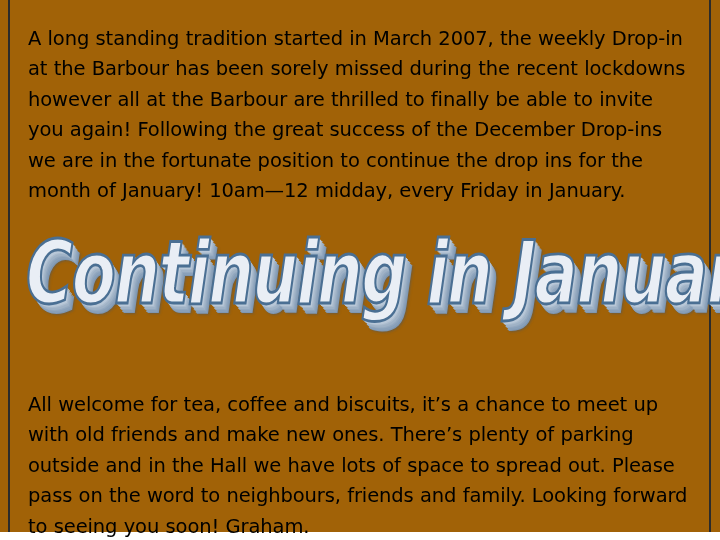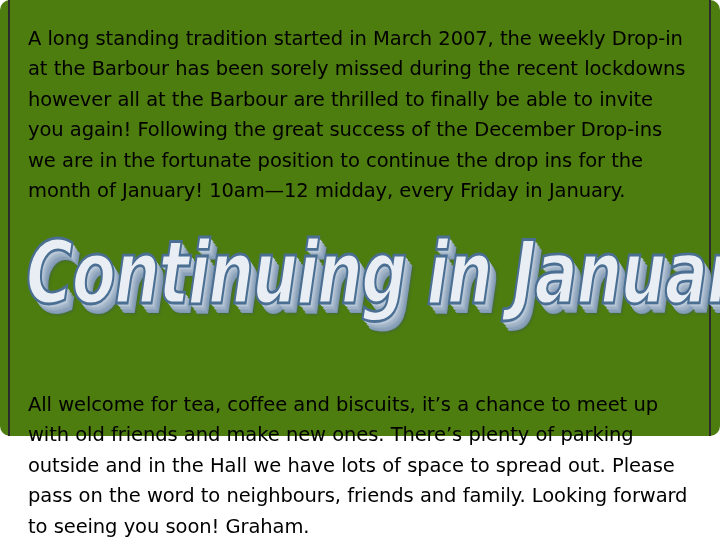--- a/index.html
+++ b/index.html
@@ -9,24 +9,23 @@
   }
   body {
     width: 720px;
     height: 540px;
     overflow: hidden;
     font-family: "DejaVu Sans", sans-serif;
   }
   .page {
     position: relative;
     width: 720px;
-    height: 436px;
-    background: #4d7c0f;
+    height: 532px;
+    background: #a16207;
     box-sizing: border-box;
-    border-radius: 10px;
   }
   
   .edge-rule {
     position: absolute;
     top: 0;
     bottom: 0;
     width: 2px;
     background: #2b2b2b;
   }
   .edge-rule.left  { left: 8px; }

